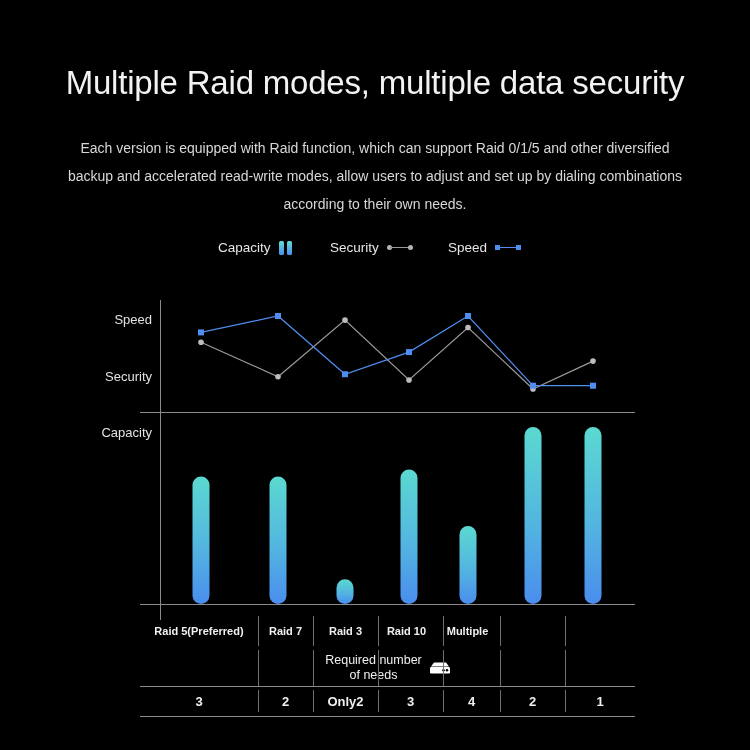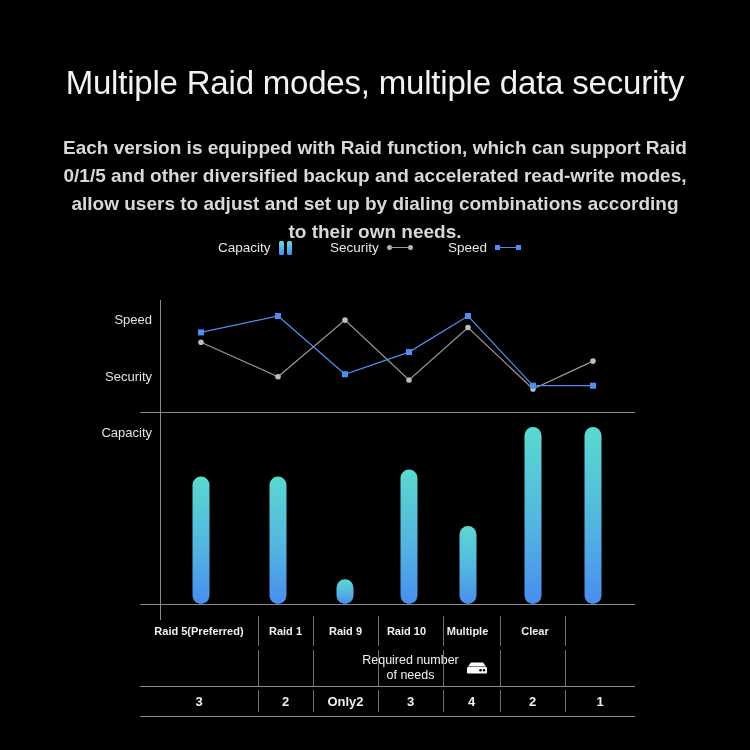--- a/index.html
+++ b/index.html
@@ -34,23 +34,23 @@
     letter-spacing: -0.2px;
     color: #f2f2f2;
     white-space: nowrap;
   }
   .subtitle {
     position: absolute;
     left: 60px;
     top: 134px;
     width: 630px;
     text-align: center;
-    font-size: 19px;
+    font-size: 14px;
     line-height: 28px;
-    font-weight: 700;
+    font-weight: 400;
     color: #d8d8d8;
   }
 
   
   .legend {
     position: absolute;
     left: 160px;
     top: 240px;
     width: 420px;
     height: 24px;
@@ -171,21 +171,20 @@
     width: 150px;
     height: 36px;
     display: flex;
     align-items: center;
     justify-content: center;
     gap: 7px;
     font-size: 12.5px;
     line-height: 15px;
     color: #f0f0f0;
     text-align: center;
-    padding-left: 37px;
   }
   .disk-icon { display: block; }
 </style>
 </head>
 <body>
 
 <div id="page">
 
   <div class="headline">Multiple Raid modes, multiple data security</div>
   <div class="subtitle">Each version is equipped with Raid function, which can support Raid 0/1/5 and other diversified backup and accelerated read-write modes, allow users to adjust and set up by dialing combinations according to their own needs.</div>
@@ -269,30 +268,29 @@
         <rect x="465" y="313" width="6" height="6" fill="#4f8ef0"></rect>
         <rect x="530" y="382.7" width="6" height="6" fill="#4f8ef0"></rect>
         <rect x="590" y="382.7" width="6" height="6" fill="#4f8ef0"></rect>
       </g>
   </svg>
 
   <div class="tbl">
     <div class="tbl-row r-names" id="row-names">
         <div class="cell" style="width: 118px;">Raid 5(Preferred)</div>
         <div class="vline" style="left: 118px; top: 4px; height: 30px;"></div>
-        <div class="cell" style="width: 55px;">Raid 1</div>
+        <div class="cell" style="width: 55px;">Raid 7</div>
         <div class="vline" style="left: 173px; top: 4px; height: 30px;"></div>
         <div class="vline" style="left: 238px; top: 4px; height: 30px;"></div>
-        <div class="cell" style="width: 65px;">Raid 9</div>
+        <div class="cell" style="width: 65px;">Raid 3</div>
         <div class="vline" style="left: 303px; top: 4px; height: 30px;"></div>
         <div class="cell" style="width: 57px;">Raid 10</div>
         <div class="vline" style="left: 360px; top: 4px; height: 30px;"></div>
         <div class="cell" style="width: 65px;">Multiple</div>
         <div class="vline" style="left: 425px; top: 4px; height: 30px;"></div>
-        <div class="cell" style="width: 70px;">Clear</div>
       </div>
     <div class="tbl-row r-vals" id="row-vals">
         <div class="cell" style="width: 118px;">3</div>
         <div class="vline" style="left: 118px; top: 4px; height: 22px;"></div>
         <div class="cell" style="width: 55px;">2</div>
         <div class="vline" style="left: 173px; top: 4px; height: 22px;"></div>
         <div class="cell" style="width: 65px;">Only2</div>
         <div class="vline" style="left: 238px; top: 4px; height: 22px;"></div>
         <div class="cell" style="width: 65px;">3</div>
         <div class="vline" style="left: 303px; top: 4px; height: 22px;"></div>

